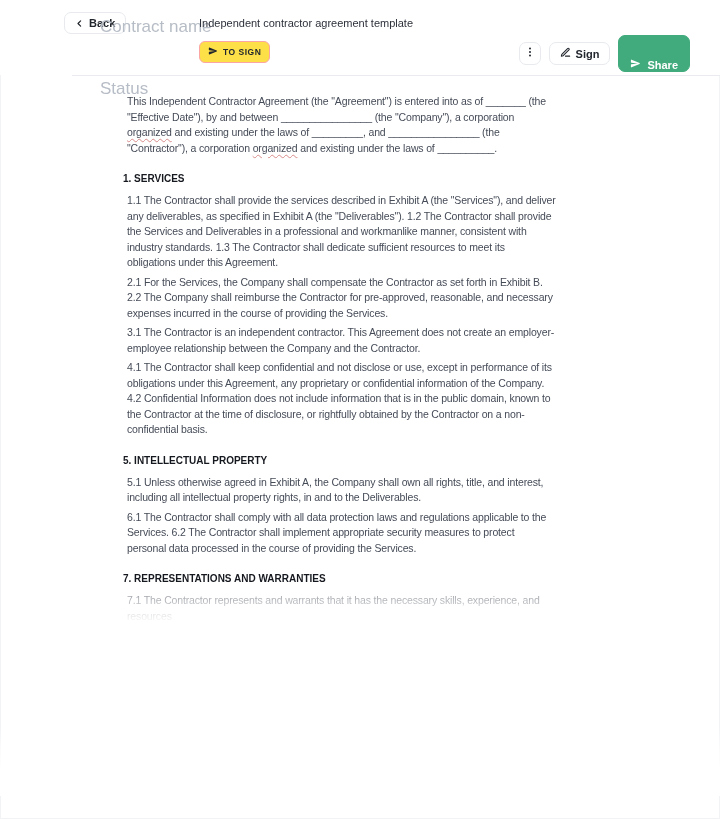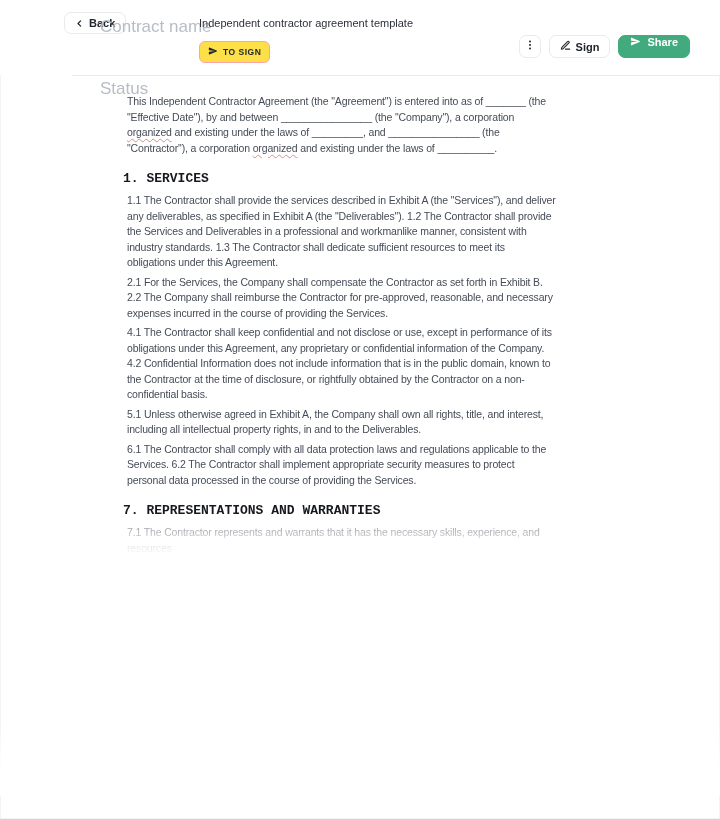--- a/index.html
+++ b/index.html
@@ -39,39 +39,39 @@
   .icon-btn{
     width:22px;height:23px;display:inline-flex;align-items:center;justify-content:center;
     background:#fff;border:1px solid #e8eaee;border-radius:7px;cursor:pointer;color:#22262d;
   }
   .sign-btn{
     height:23px;display:inline-flex;align-items:center;gap:5px;padding:0 10px;
     background:#fff;border:1px solid #e8eaee;border-radius:7px;
     font-size:11px;font-weight:700;color:#22262d;cursor:pointer;
   }
   .share-btn{
-    height:23px;display:inline-flex;align-items:flex-start;gap:6px;padding:0 11px;
+    height:37px;display:inline-flex;align-items:flex-end;gap:6px;padding:0 11px;
     background:var(--accent,#41ab7d);border:1px solid var(--accent,#41ab7d);border-radius:7px;
     font-size:11px;font-weight:700;color:#fff;cursor:pointer;
   }
   .divider{position:absolute;top:75px;left:72px;right:0;height:1px;background:#e9ebee;}
   
   .document{
     position:absolute;left:123px;top:90px;width:437px;cursor:text;
   }
   .doc-title{
     margin:0 0 9px 0;font-size:19px;line-height:23px;font-weight:800;
     color:#15181e;letter-spacing:-.2px;
   }
   .document p{
     margin:4px;font-size:10.5px;line-height:15.5px;letter-spacing:-.15px;color:#454b57;
   }
   .document h2{
-    margin:15px 0 7px 0;font-size:13px;line-height:15px;font-weight:800;
-    color:#15181e;letter-spacing:0;font-family:Liberation Mono, monospace;
+    margin:15px 0 7px 0;font-size:10px;line-height:15px;font-weight:800;
+    color:#15181e;letter-spacing:0;
   }
   .spellcheck{
     text-decoration:underline;
     text-decoration-style:wavy;
     text-decoration-color:var(--spell,#d98c8c);
     text-decoration-thickness:1px;
     text-underline-offset:2px;
   }
   .faded{
     color:#6a707c;
@@ -147,25 +147,27 @@
   <p><span>This Independent Contractor Agreement (the "Agreement") is entered into as of _______ (the "Effective Date"), by and between ________________ (the "Company"), a corporation </span><span class="spellcheck">organized</span><span> and existing under the laws of _________, and ________________ (the "Contractor"), a corporation </span><span class="spellcheck">organized</span><span> and existing under the laws of __________.</span></p>
   <div>
       <section>
         <h2>1. SERVICES</h2>
         <p>1.1 The Contractor shall provide the services described in Exhibit A (the "Services"), and deliver any deliverables, as specified in Exhibit A (the "Deliverables"). 1.2 The Contractor shall provide the Services and Deliverables in a professional and workmanlike manner, consistent with industry standards. 1.3 The Contractor shall dedicate sufficient resources to meet its obligations under this Agreement.</p>
       </section>
       <section>
         <p>2.1 For the Services, the Company shall compensate the Contractor as set forth in Exhibit B. 2.2 The Company shall reimburse the Contractor for pre-approved, reasonable, and necessary expenses incurred in the course of providing the Services.</p>
       </section>
       <section>
+        <p>3.1 The Contractor is an independent contractor. This Agreement does not create an employer-employee relationship between the Company and the Contractor.</p>
       </section>
       <section>
         <p>4.1 The Contractor shall keep confidential and not disclose or use, except in performance of its obligations under this Agreement, any proprietary or confidential information of the Company. 4.2 Confidential Information does not include information that is in the public domain, known to the Contractor at the time of disclosure, or rightfully obtained by the Contractor on a non-confidential basis.</p>
       </section>
       <section>
+        <h2>5. INTELLECTUAL PROPERTY</h2>
         <p>5.1 Unless otherwise agreed in Exhibit A, the Company shall own all rights, title, and interest, including all intellectual property rights, in and to the Deliverables.</p>
       </section>
       <section>
         <p>6.1 The Contractor shall comply with all data protection laws and regulations applicable to the Services. 6.2 The Contractor shall implement appropriate security measures to protect personal data processed in the course of providing the Services.</p>
       </section>
       <section>
         <h2>7. REPRESENTATIONS AND WARRANTIES</h2>
         <p class="faded">7.1 The Contractor represents and warrants that it has the necessary skills, experience, and resources</p>
       </section>
     </div>

